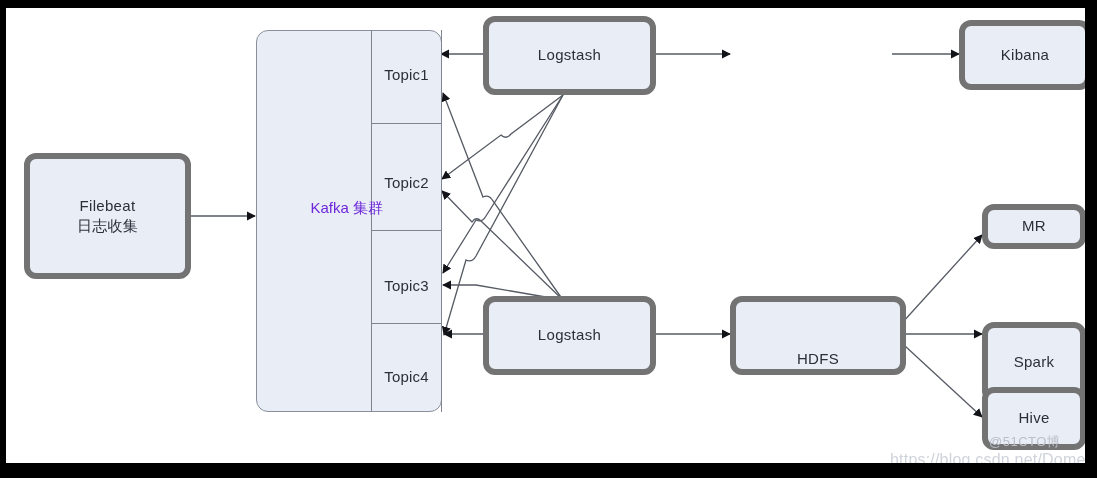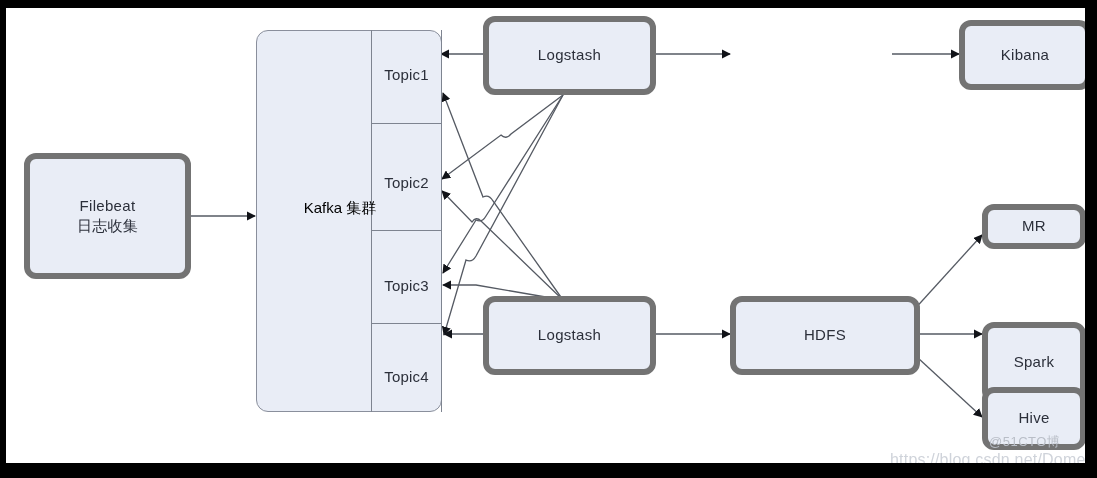--- a/index.html
+++ b/index.html
@@ -62,22 +62,22 @@
     position: absolute;
     box-sizing: border-box;
     background: #e9edf6;
     border: 1px solid #8a8f9c;
     border-radius: 12px;
     z-index: 2;
   }
   #kafka-label {
     position: absolute;
     width: 86px;
-    text-align: center;
-    color: #000000;
+    text-align: right;
+    color: #6d28d9;
     font-size: 15px;
     line-height: 1.35;
     z-index: 4;
   }
   .topic-col {
     position: absolute;
     box-sizing: border-box;
     border-left: 1px solid #7e8490;
     border-right: 1px solid #7e8490;
     z-index: 3;
@@ -197,21 +197,21 @@
 
 
     <div class="node" id="node-kibana" style="left:953px; top:12px; width:132px; height:70px;">
       <span>Kibana</span>
     </div>
 
     <div class="node" id="node-logstash-bottom" style="left:477px; top:288px; width:173px; height:79px;">
       <span>Logstash</span>
     </div>
 
-    <div class="node" id="node-hdfs" style="left:724px; top:288px; width:190px; height:79px;">
+    <div class="node" id="node-hdfs" style="left:724px; top:288px; width:176px; height:79px;justify-content:flex-end;">
       <span>HDFS</span>
     </div>
 
     <div class="node" id="node-mr" style="left:976px; top:196px; width:104px; height:45px;">
       <span>MR</span>
     </div>
 
     <div class="node" id="node-spark" style="left:976px; top:314px; width:104px; height:81px;text-align:center;">
       <span>Spark</span>
     </div>

